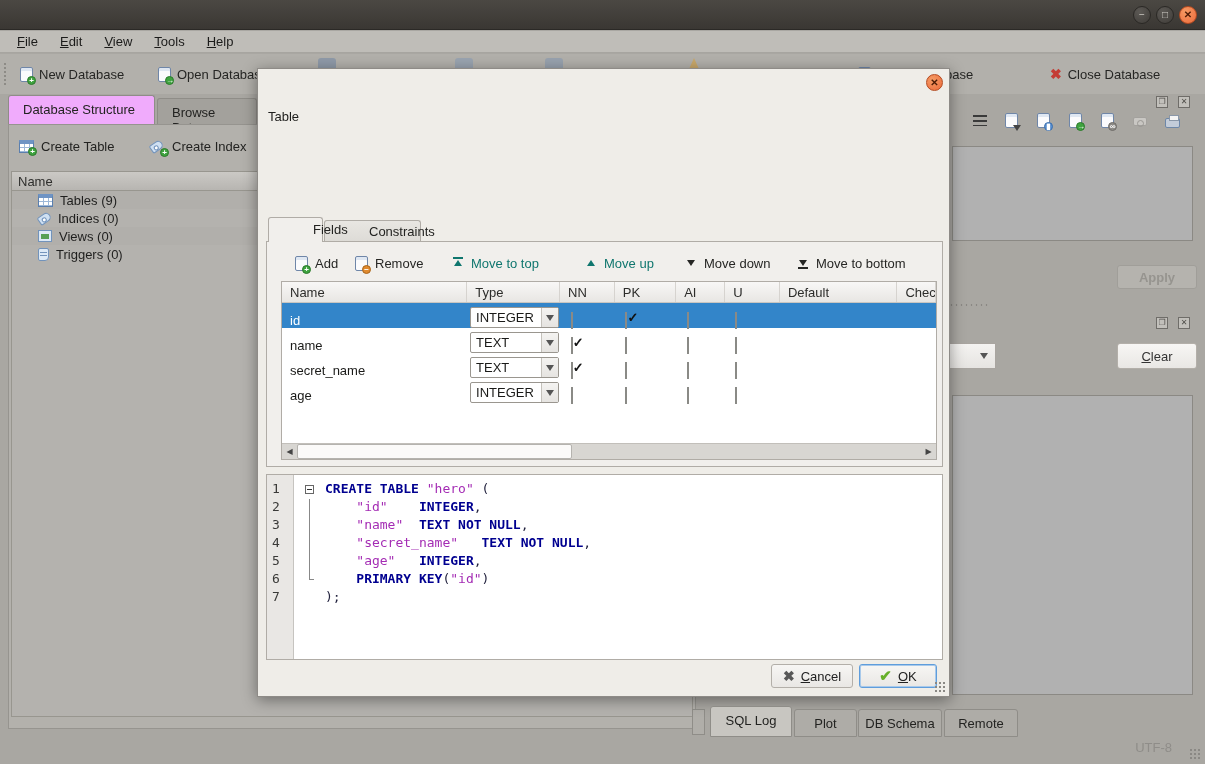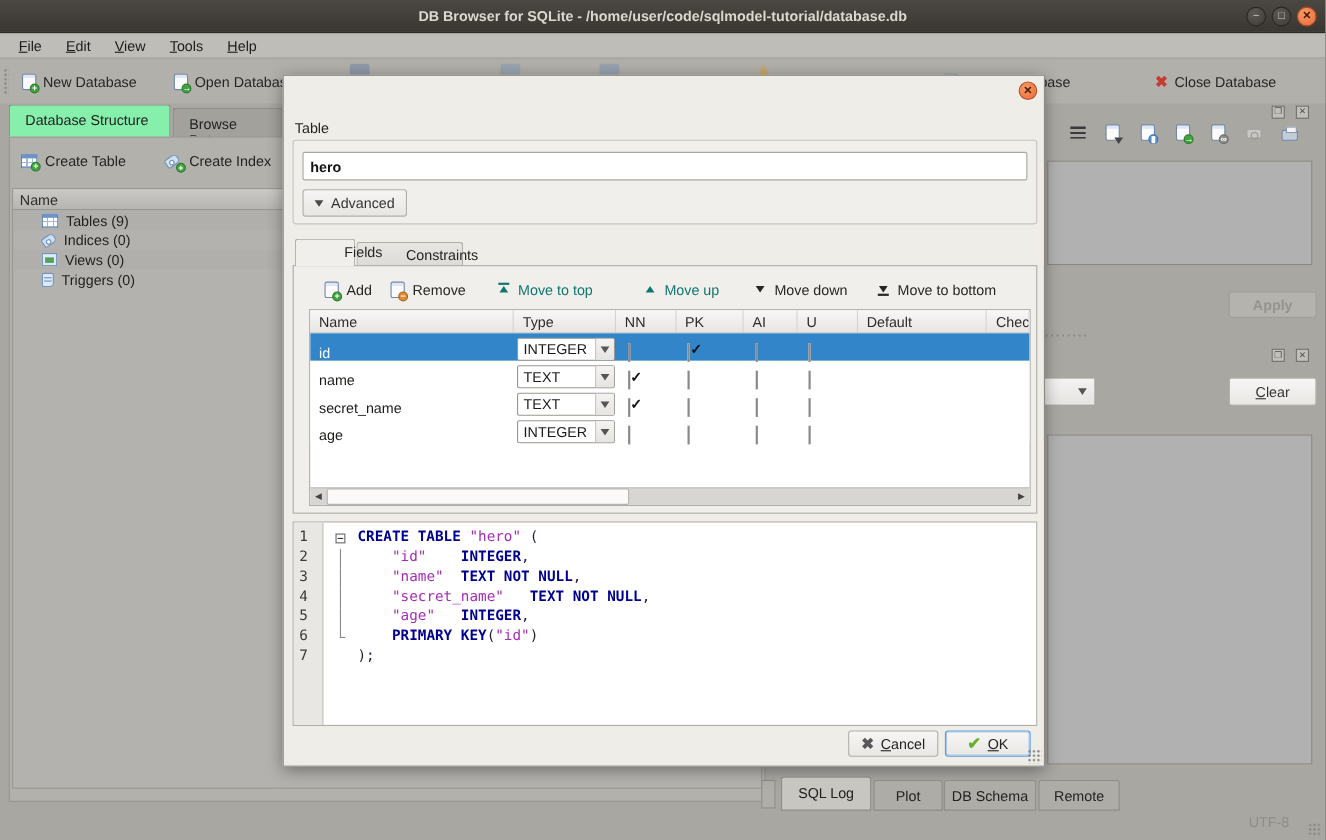--- a/index.html
+++ b/index.html
@@ -58,21 +58,21 @@
   .ic-printer{width:15px;height:10px;background:#c3ccd9;border:1px solid #6d87a8;border-radius:2px;}
   .ic-printer::before{content:"";position:absolute;left:3px;top:-4px;width:8px;height:4px;background:#f4f4f4;border:1px solid #8a97a8;}
   .ic-lines{width:14px;height:11px;background:repeating-linear-gradient(to bottom,#3a3a3a 0 2px,transparent 2px 5px);}
   .ic-null{width:14px;height:9px;background:#c9c7c3;border:1px solid #a3a19d;border-radius:2px;}
   .ic-null::after{content:"";position:absolute;right:2px;top:2px;width:5px;height:5px;border-radius:50%;border:1px solid #9a9894;}
 
   
   .main-tabs{position:absolute;left:0;top:95px;height:29px;width:1205px;}
   .mtab{position:absolute;bottom:0;height:29px;padding:6px 14px 0;border:1px solid #8f8d88;border-bottom:none;
     border-radius:3px 3px 0 0;background:#a8a6a1;color:#232321;}
-  .mtab.active{background:#86efac;height:29px;z-index:2;}
+  .mtab.active{background:#f0abfc;height:29px;z-index:2;}
   .mtab.inactive{height:26px;background:#a3a19c;}
 
   
   .struct-pane{position:absolute;left:8px;top:124px;width:688px;height:605px;
     background:#b3b1ac;border:1px solid #96948f;}
   .flatbtn{position:absolute;display:flex;align-items:center;gap:7px;color:#232321;height:24px;}
   .tree{position:absolute;left:2px;top:46px;width:682px;height:546px;background:#b4b2ae;border:1px solid #98968f;}
   .tree-header{height:19px;background:linear-gradient(#cbc9c5,#b7b5b1);border-bottom:1px solid #98968f;
     padding:2px 0 0 6px;color:#2e2e2c;}
   .tree-row{height:18px;display:flex;align-items:center;gap:7px;padding-left:26px;color:#1f1f1e;}
@@ -163,21 +163,20 @@
     background:linear-gradient(#f7f6f4,#e9e7e4);border:1px solid #b3afa9;border-radius:3px;color:#222;}
   .dlg-btn.focused{border:1px solid #5f9ddc;box-shadow:inset 0 0 0 1px #a8c9ea;}
   .dlg-btn u{text-decoration:underline;}
 </style>
 </head>
 <body>
 
 <div class="window">
 
   <div class="titlebar">
-    <div class="title">DB Browser for SQLite - /home/user/code/sqlmodel-tutorial/database.db</div>
     <div class="win-controls">
       <div class="wbtn">−</div>
       <div class="wbtn">□</div>
       <div class="wbtn close">✕</div>
     </div>
   </div>
 
   <div class="menubar" id="menubar">
       <div class="menu-item"><u>F</u>ile</div>
       <div class="menu-item"><u>E</u>dit</div>
@@ -303,27 +302,20 @@
   <div id="bottomTabs"></div>
 
   <div class="status-enc">UTF-8</div>
   <div class="resize-grip" style="right:3px;bottom:3px;"></div>
 
   <div class="dialog">
     <div class="dlg-close">✕</div>
 
     <div class="dlg-label" style="left:10px;top:40px;">Table</div>
 
-    <div class="groupbox" style="left:8px;top:58px;width:677px;height:77px;">
-      <input class="text-input" style="left: 8px; top: 10px; width: 659px; height: 26px;" value="hero">
-      <div class="adv-btn" style="left:8px;top:44px;">
-        <span class="tri tri-down" style="color:#4a4a46;"></span>
-        <span>Advanced</span>
-      </div>
-    </div>
 
     <div class="dtab active" style="left:10px;top:148px;width:55px;height:25px;padding-top:4px;">
       <span>Fields</span>
     </div>
     <div class="dtab inactive" style="left:66px;top:151px;width:97px;height:22px;padding-top:3px;">
       <span>Constraints</span>
     </div>
 
     <div class="dtab-pane">
       <div id="fieldToolbar">

